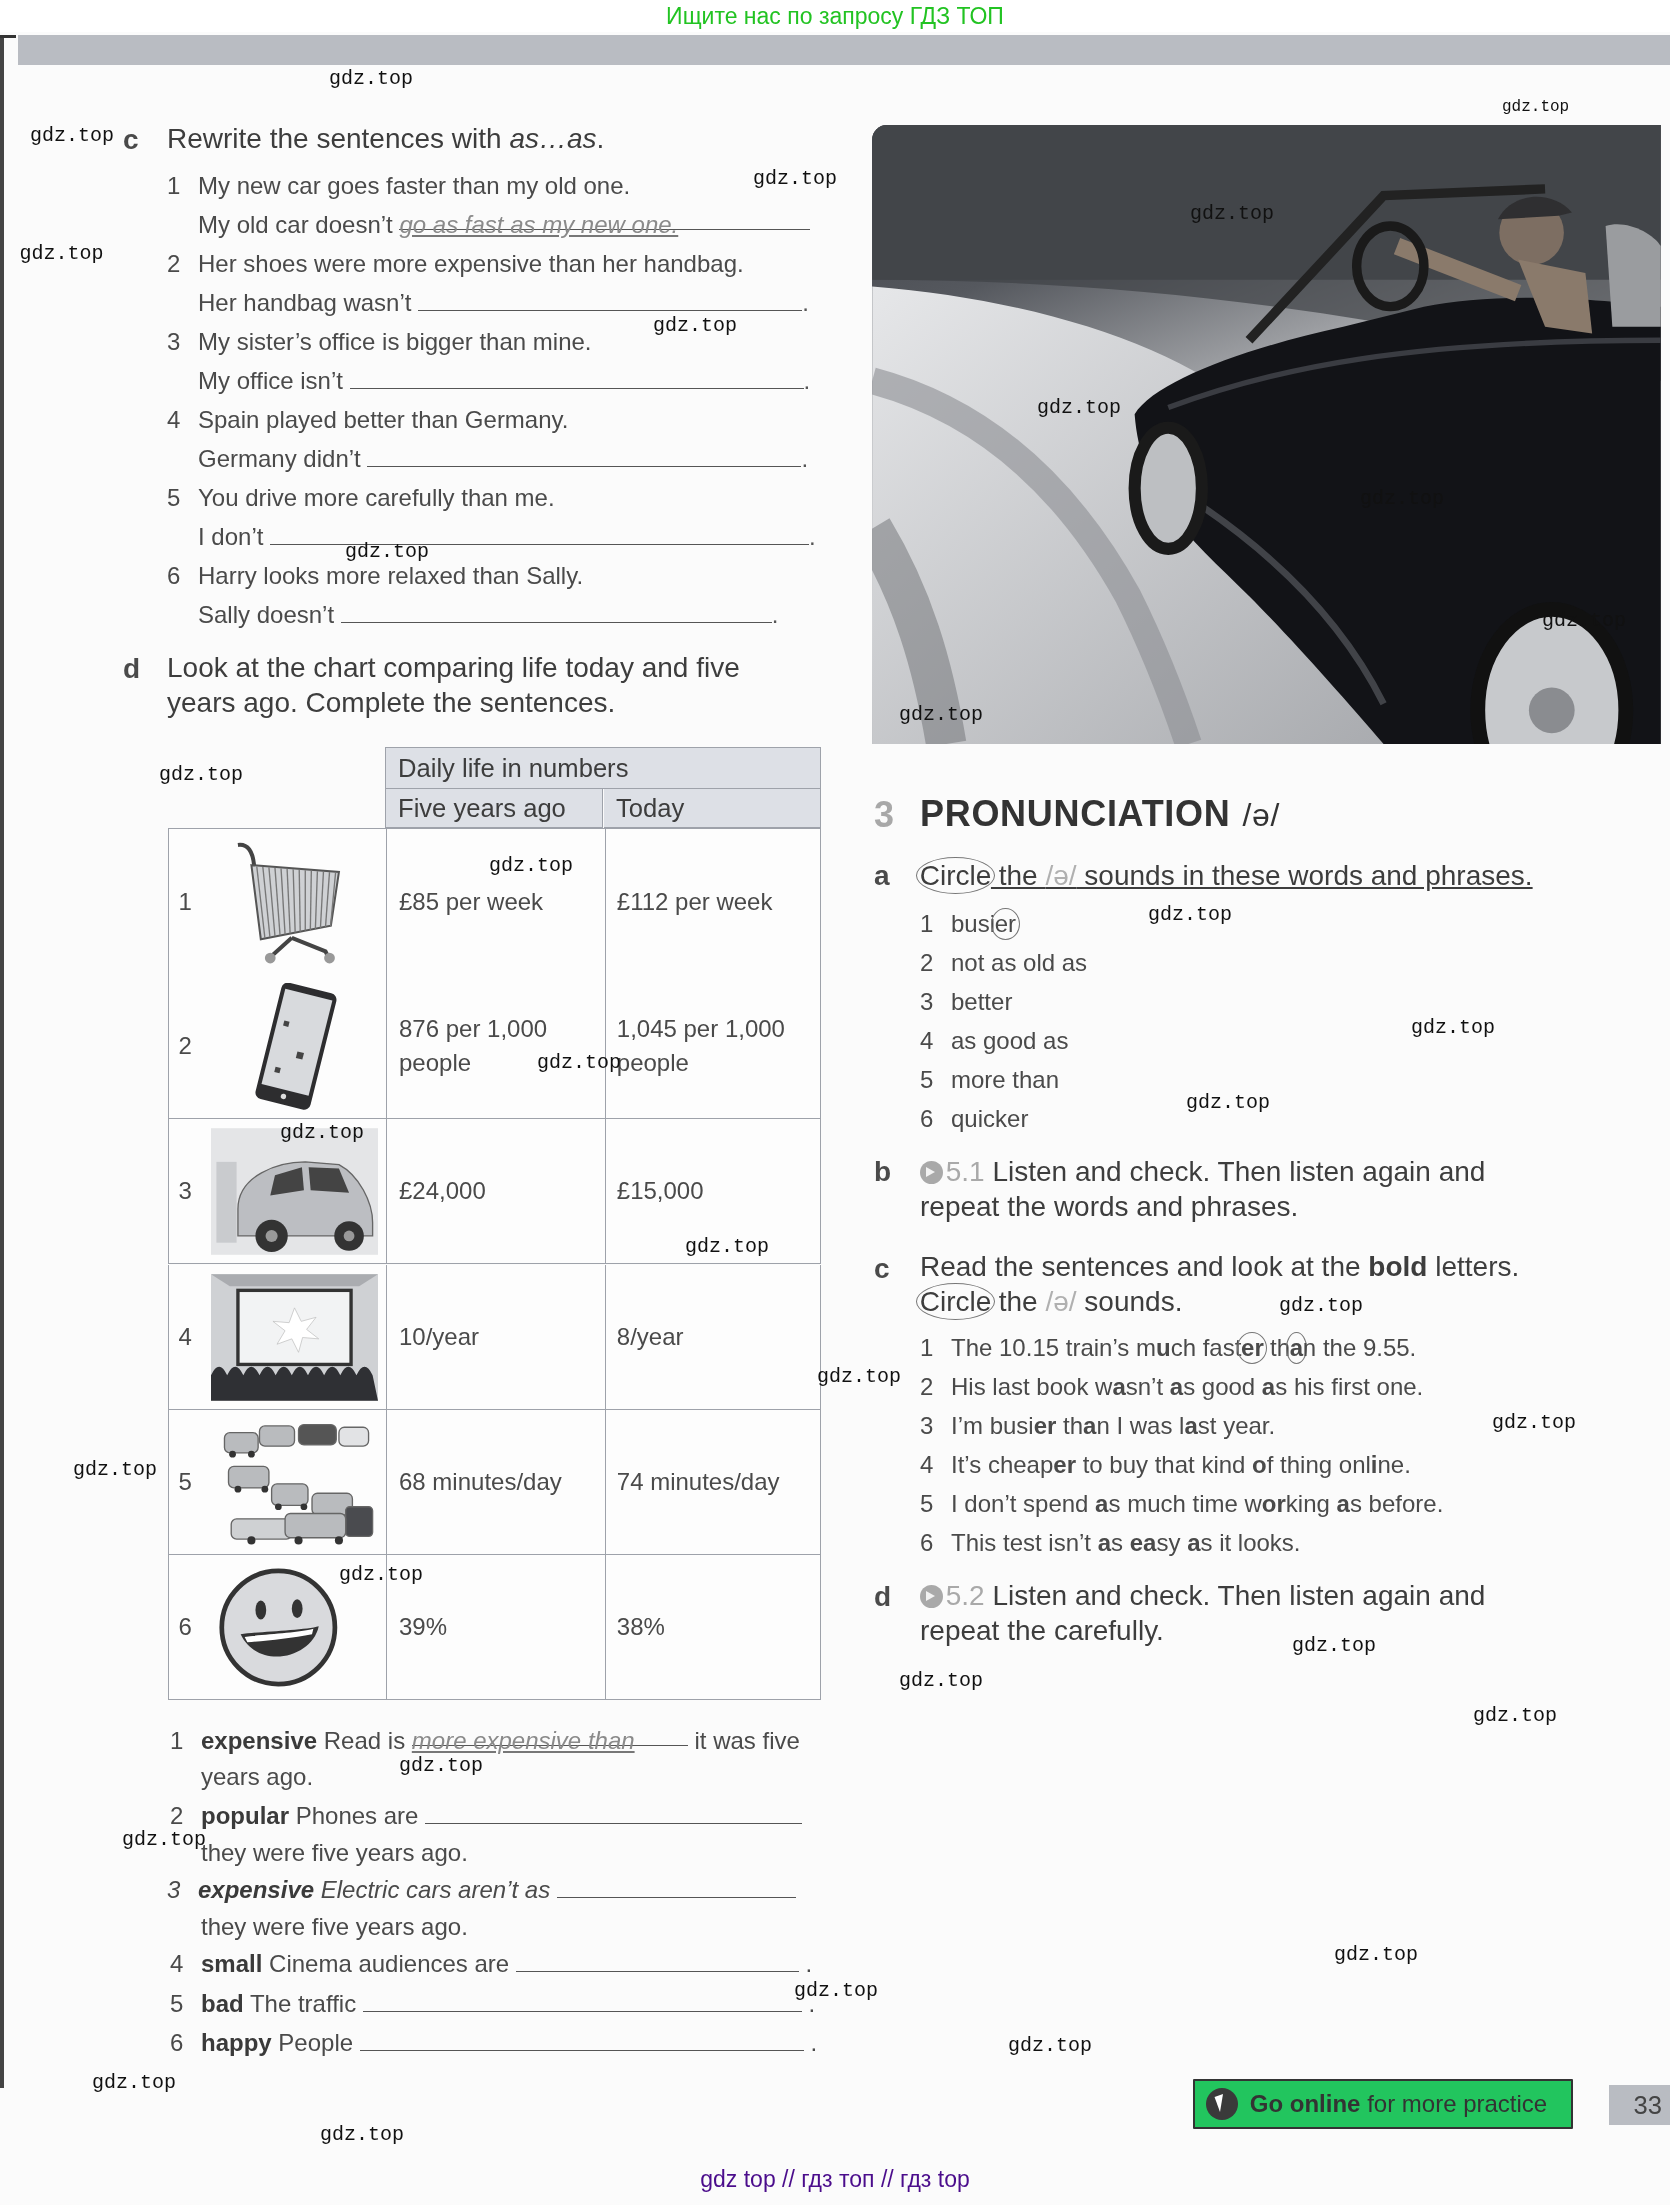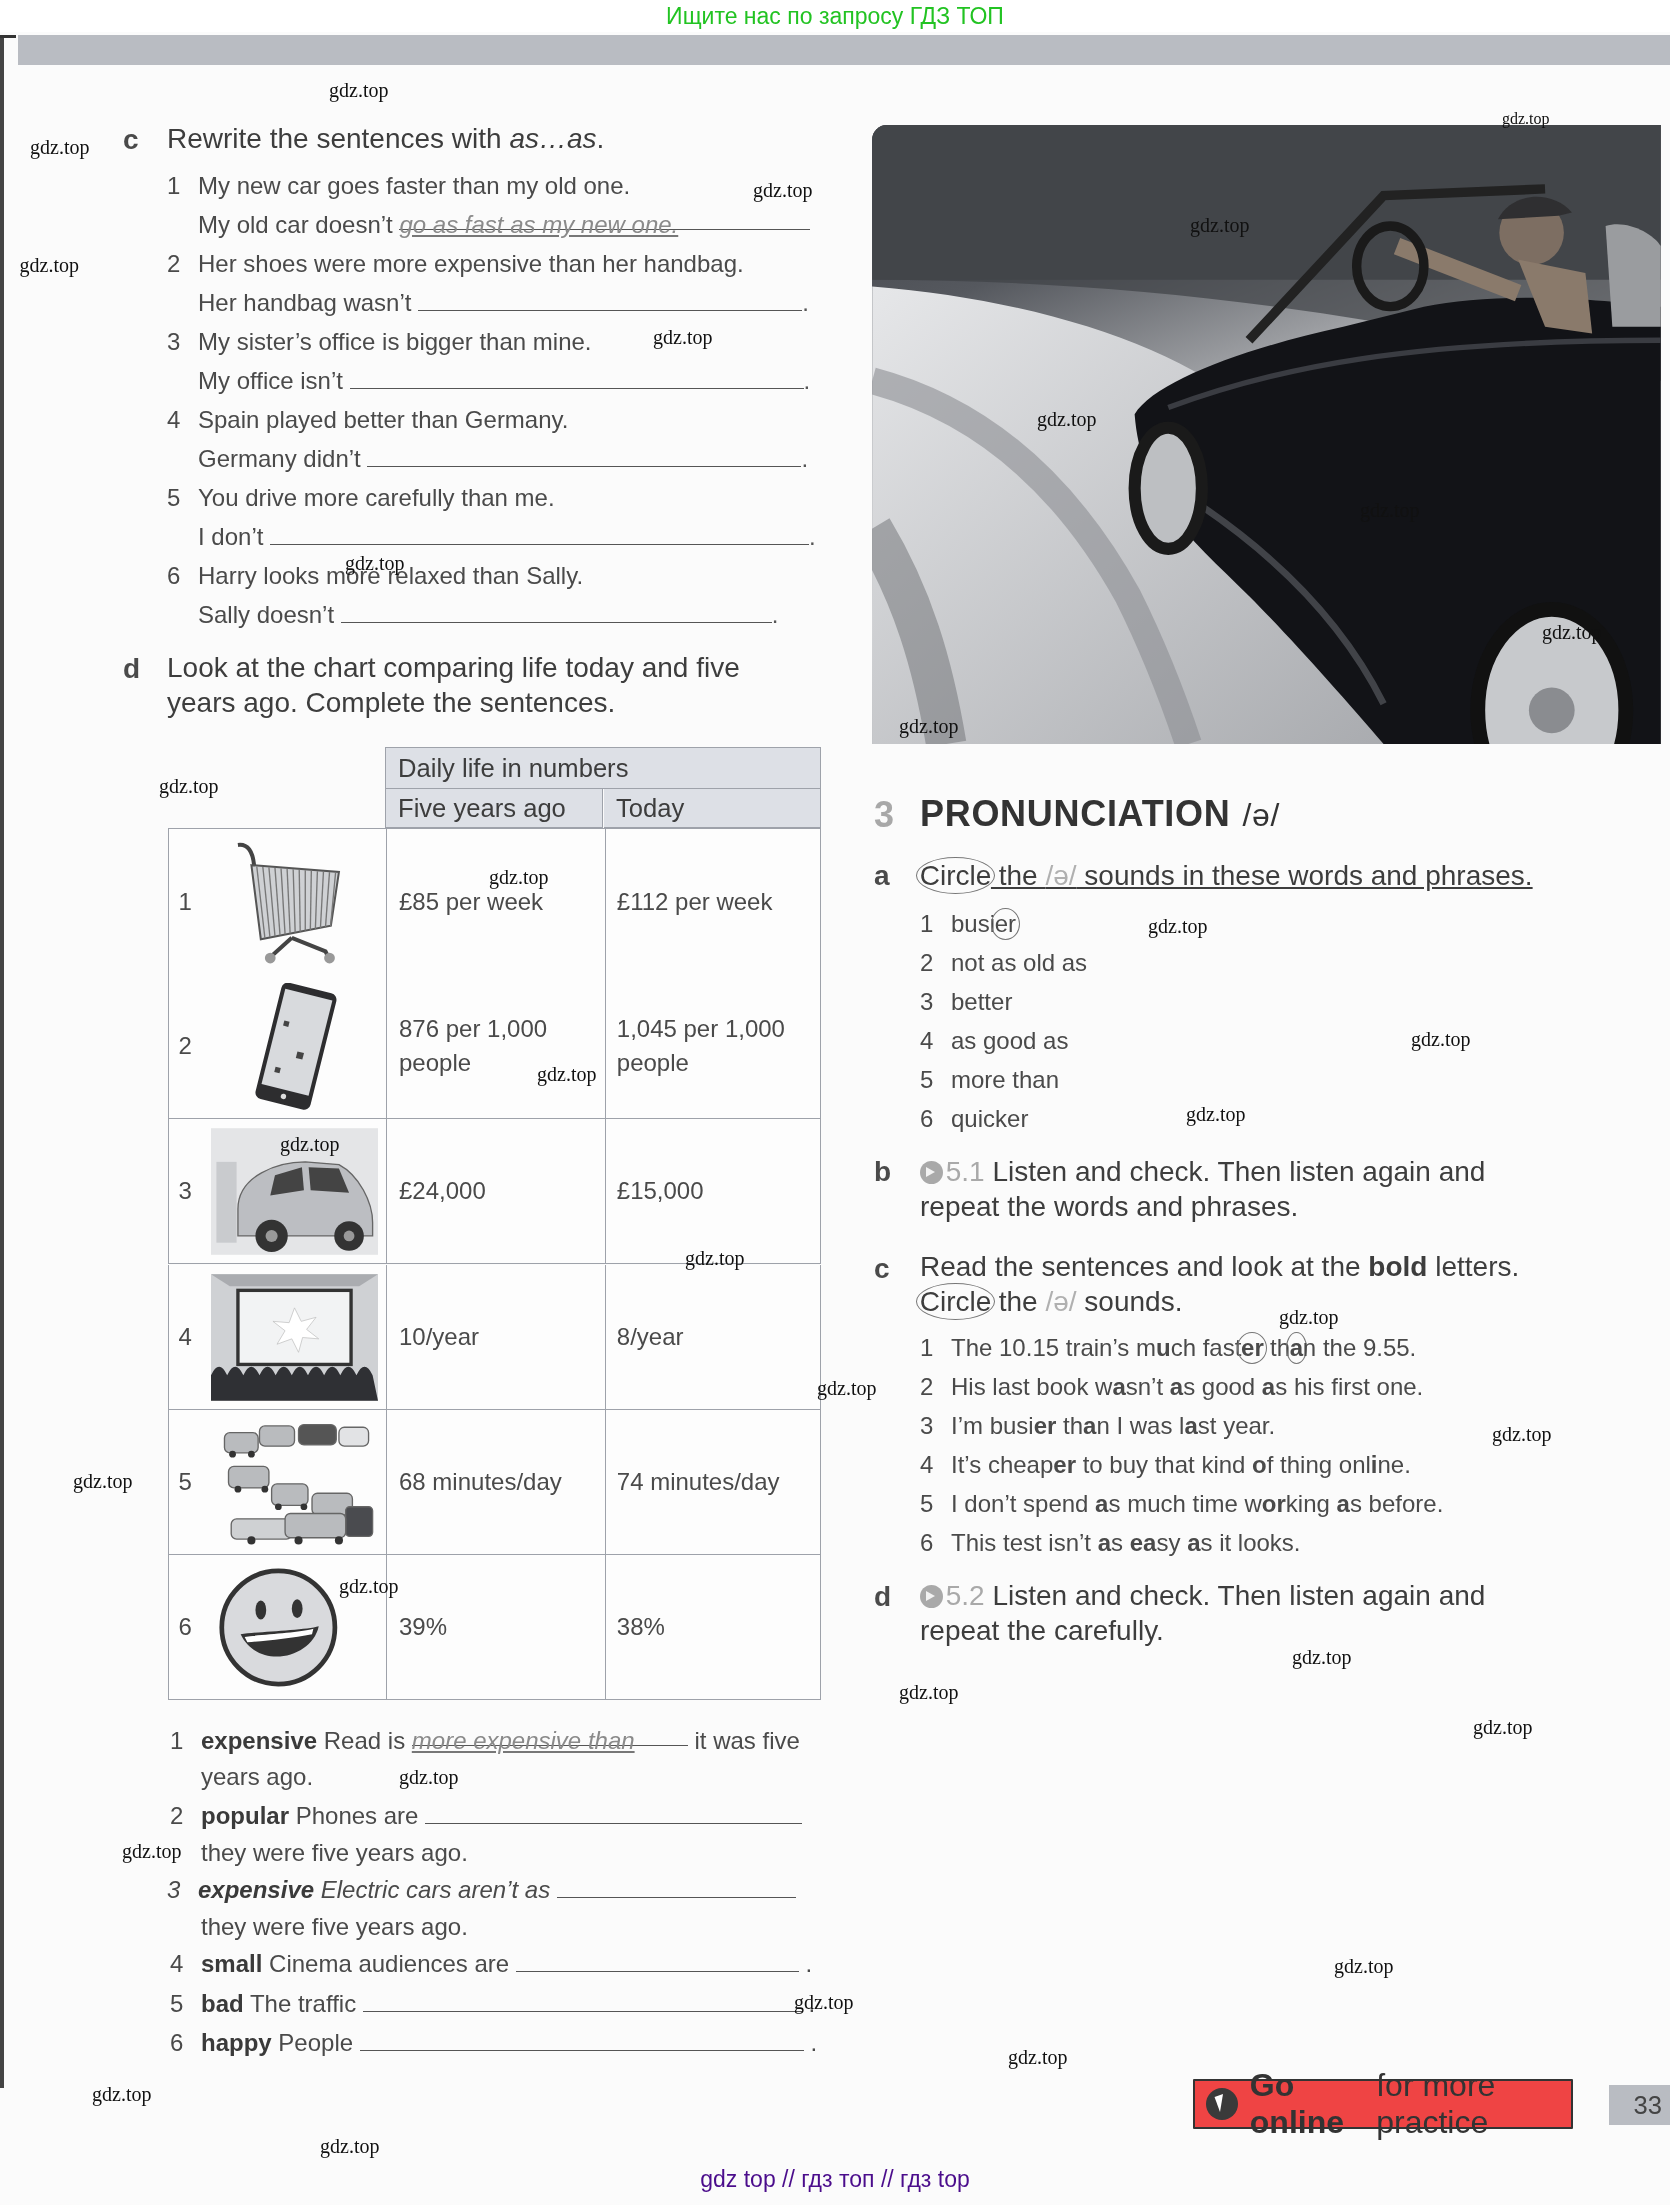--- a/index.html
+++ b/index.html
@@ -39,28 +39,28 @@
     background: linear-gradient(160deg, #3c3f44 0%, #55585e 22%, #9a9ca0 40%, #d9dadc 55%, #b5b7ba 70%, #8d8f93 100%); }
   .pron-num { position: absolute; left: 874px; top: 794px; font-size: 36px; font-weight: bold; color: #a8a8a8; }
   .pron-title { position: absolute; left: 920px; top: 793px; font-size: 36px; font-weight: bold; color: #333; letter-spacing: 0.7px; }
   .pron-title .ipa { font-weight: normal; font-size: 32px; margin-left: 12px; }
   .circled { display: inline-block; border: 1.3px solid #777; border-radius: 50%; padding: 0 2.7px; margin: -1.3px -4px; }
   .faint { color: #b0b0b0; }
   .audio-icon { display: inline-block; width: 23px; height: 23px; border-radius: 50%; background: #a9a9a9; vertical-align: -2.7px; margin-right: 2.7px; position: relative; }
   .audio-icon::after { content: ""; position: absolute; left: 6px; top: 6px; border-left: 9.4px solid #f2f2f2; border-top: 5.4px solid transparent; border-bottom: 5.4px solid transparent; }
   .track { color: #a9a9a9; }
   .go-online { position: absolute; left: 1193px; top: 2079px; width: 380px; height: 50px; border: 2px solid #333; border-radius: 1px;
-    background: #ef4444; display: flex; align-items: center; padding-left: 10.8px; font-size: 32px; color: #333; }
+    background: #22c55e; display: flex; align-items: center; padding-left: 10.8px; font-size: 24px; color: #333; }
   .cursor-icon { width: 32px; height: 32px; border-radius: 50%; background: #3a3a3a; position: relative; margin-right: 12px; flex-shrink: 0; }
   .cursor-icon::after { content: ""; position: absolute; left: 10.8px; top: 6.7px; border-left: 9.4px solid #fff; border-top: 0 solid transparent; border-bottom: 16px solid transparent; transform: rotate(-20deg); }
   .go-online b { margin-right: 6.7px; }
   .page-num { position: absolute; left: 1609px; top: 2085px; width: 61px; height: 40px; background: #b9bcc2; font-size: 25.6px;
     color: #444; text-align: right; padding-right: 8px; line-height: 40px; }
   .footer { position: absolute; left: 0; top: 2166px; width: 1670px; text-align: center; color: #4b0d8c; font-size: 23px; }
-  .wm { position: absolute; font-size: 20px; color: #111; font-family: Liberation Serif, serif; white-space: nowrap; margin-top: 12px; }
+  .wm { position: absolute; font-size: 20px; color: #111; font-family: Liberation Mono, monospace; white-space: nowrap; }
   svg { display: block; }
 </style>
 </head>
 <body>
 
 <div class="top-banner">Ищите нас по запросу ГДЗ ТОП</div>
 
 <div class="page-edge"></div>
 <div class="page-edge-top"></div>
 <div class="grey-band"></div>

